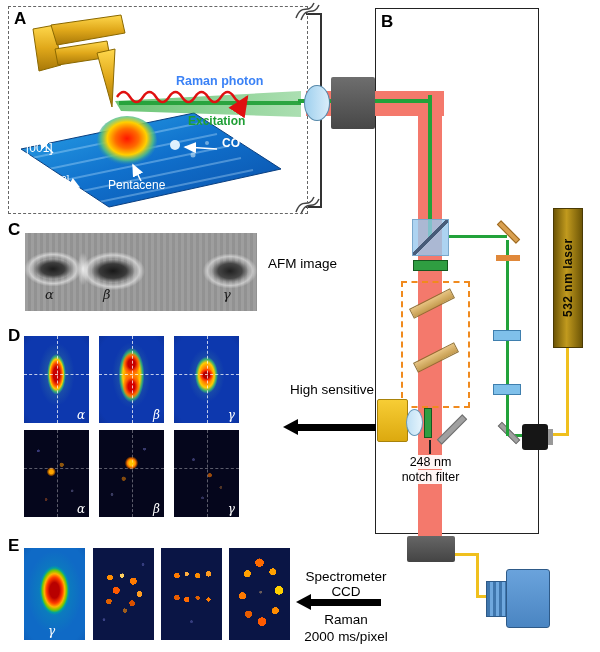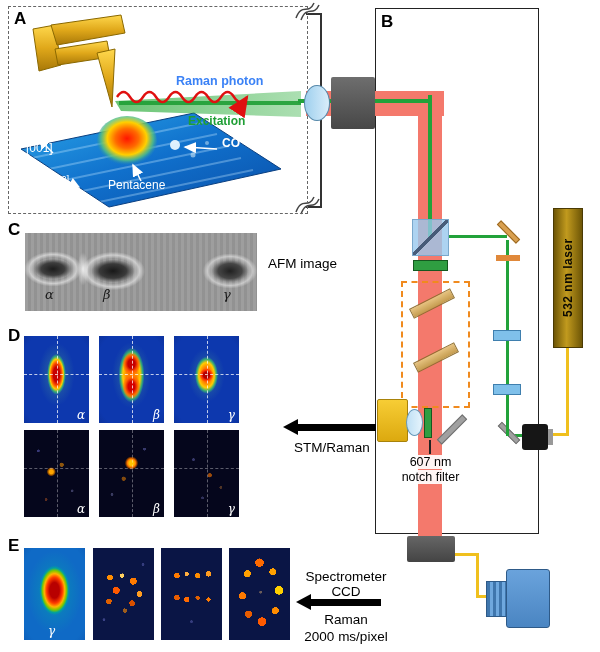--- a/index.html
+++ b/index.html
@@ -244,21 +244,21 @@
   <div class="gfilter" style="left:413px;top:260px;width:35px;height:11px;"></div>
   <div class="dashbox"></div>
   <div class="wplate" style="left:409px;top:298px;"></div>
   <div class="wplate" style="left:413px;top:352px;"></div>
 
   <div class="mirror" style="left:434px;top:426px;width:36px;height:7px;transform:rotate(-45deg);"></div>
   <div class="apdbox"></div>
   <div class="lens2"></div>
   <div class="gfilter" style="left:424px;top:408px;width:8px;height:30px;"></div>
   <div class="bline" style="left:429px;top:440px;width:2px;height:14px;background:#222;"></div>
-  <div class="notch-t" style="top:455px;">607 nm</div>
+  <div class="notch-t" style="top:455px;">248 nm</div>
   <div class="notch-t" style="top:470px;">notch filter</div>
 
   <div class="blkport"></div>
   <div class="wire" style="left:455px;top:553px;width:24px;height:3px;"></div>
   <div class="wire" style="left:476px;top:553px;width:3px;height:45px;"></div>
   <div class="wire" style="left:476px;top:595px;width:14px;height:3px;"></div>
   <div class="ccdbarrel"></div>
   <div class="ccdbox"></div>
 
   <div class="laser">
@@ -314,25 +314,25 @@
     <div class="cv"></div>
     <div class="ch"></div>
     <span class="dg greek">β</span>
   </div>
   <div class="dimg d6 pixgrid dimlow" style="left:174px;top:430px;">
     <div class="cv"></div>
     <div class="ch"></div>
     <span class="dg greek">γ</span>
   </div>
 
+  <div class="t" style="left:276px;top:382px;width:112px;">High sensitive</div>
   <div class="arrow" style="left:283px;top:419px;">
     <div class="ahead"></div>
     <div class="ashaft" style="width:78px;"></div>
   </div>
-  <div class="t" style="left:278px;top:440px;width:108px;">STM/Raman</div>
 
   <div class="plabel" style="left:8px;top:536px;">E</div>
 
   <div class="eimg e1" style="left:24px;top:548px;">
     <span class="eg greek">γ</span>
   </div>
   <div class="eimg e2 pixgrid" style="left:93px;top:548px;"></div>
   <div class="eimg e3 pixgrid" style="left:161px;top:548px;"></div>
   <div class="eimg e4 pixgrid" style="left:229px;top:548px;"></div>
 

